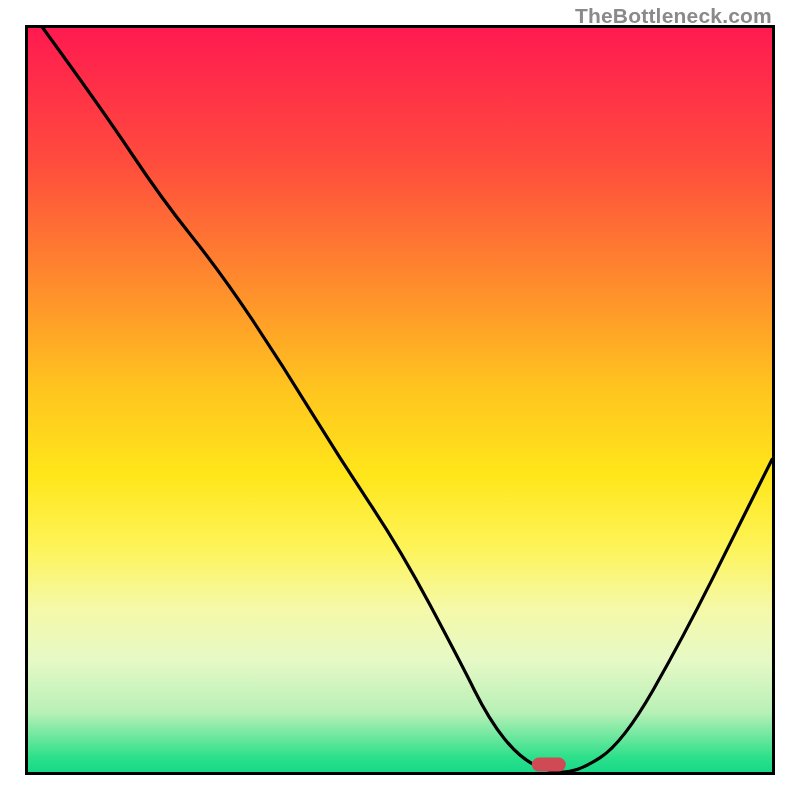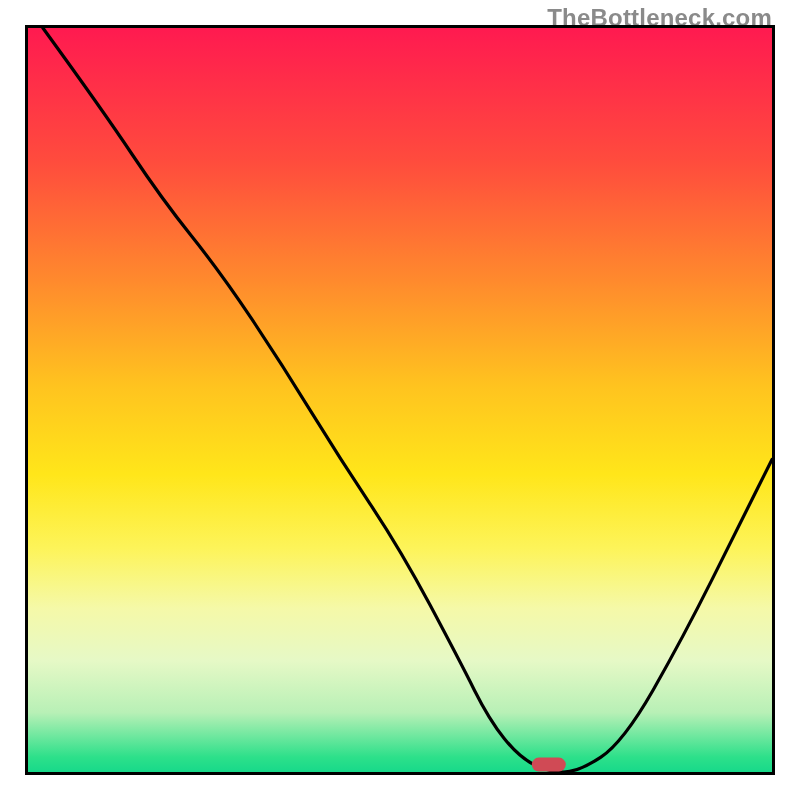--- a/index.html
+++ b/index.html
@@ -37,21 +37,21 @@
       #17d98a 100%
     );
     border: 3px solid #000;
     box-sizing: border-box;
   }
   .watermark {
     position: absolute;
     top: 4px;
     right: 28px;
     font-family: Arial, Helvetica, sans-serif;
-    font-size: 24px;
+    font-size: 21px;
     font-weight: bold;
     color: #8a8a8a;
     letter-spacing: 0.2px;
   }
   svg.curve {
     position: absolute;
     left: 0;
     top: 0;
     width: 100%;
     height: 100%;

